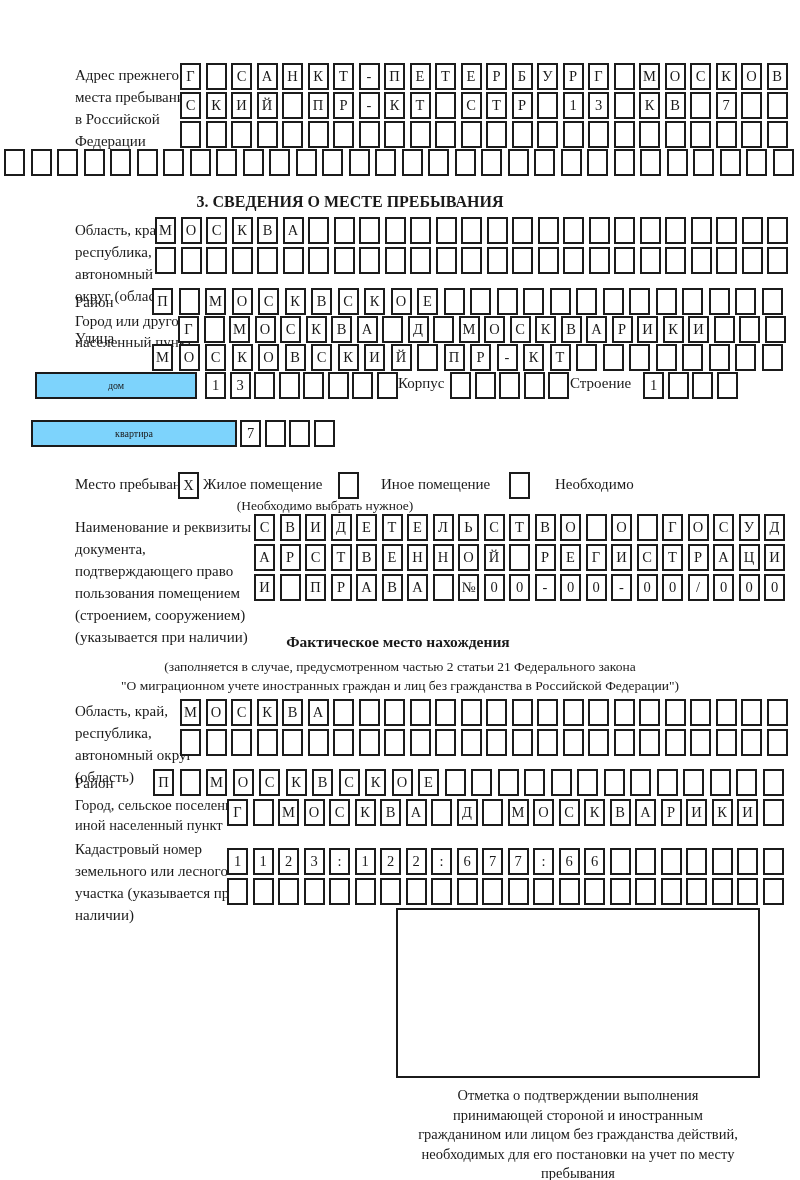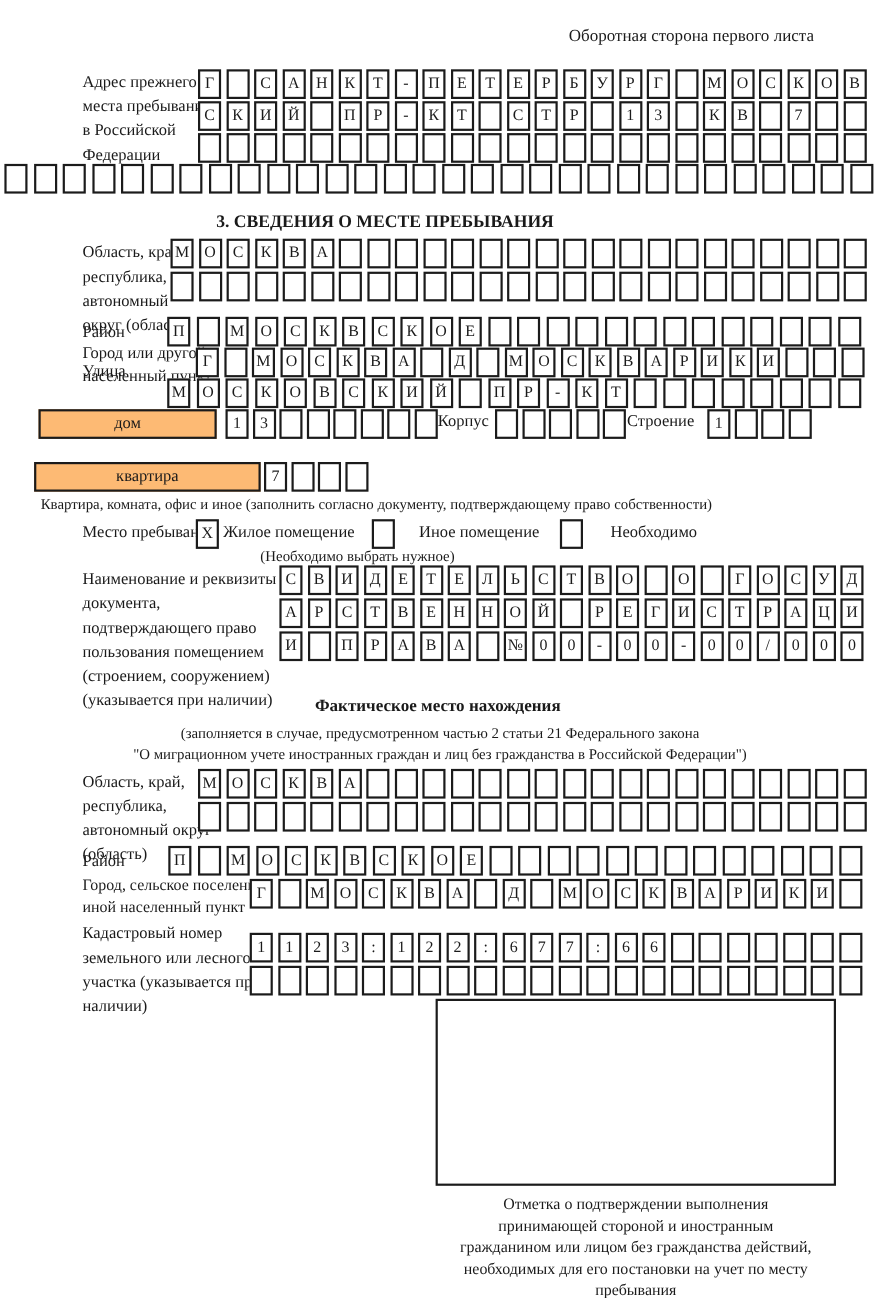--- a/index.html
+++ b/index.html
@@ -14,31 +14,30 @@
   .center{text-align:center;}
   .boxrow{display:flex;gap:4.5px;}
   .boxrow.g55{gap:5.5px;}
   .boxrow.g35{gap:3.5px;}
   .cell{
     width:17px;height:23px;border:2px solid #1b1b1b;flex:0 0 auto;background:#fff;
     display:flex;align-items:center;justify-content:center;
     font-size:14.5px;font-family:"Liberation Serif","DejaVu Serif",serif;
   }
   .widefield{
-    border:2px solid #1b1b1b;height:23px;background:#fdba74;
-    display:flex;align-items:center;justify-content:center;font-size:15px;
+    border:2px solid #1b1b1b;height:23px;background:#7dd3fc;
+    display:flex;align-items:center;justify-content:center;font-size:10px;
   }
   .stampbox{border:2px solid #1b1b1b;background:#fff;}
 </style>
 </head>
 <body>
 
 <div class="page">
 
-  <div class="abs" style="left:517px;top:24px;font-size:15.5px;">Оборотная сторона первого листа</div>
 
   <div class="abs lbl" style="left:75px;top:64px;width:122px;">Адрес прежнего места пребывания в Российской Федерации</div>
   <div class="abs boxrow" style="left:180px;top:63px;">
       <span class="cell">Г</span>
       <span class="cell"></span>
       <span class="cell">С</span>
       <span class="cell">А</span>
       <span class="cell">Н</span>
       <span class="cell">К</span>
       <span class="cell">Т</span>
@@ -314,21 +313,20 @@
       <span class="cell"></span>
     </div>
 
   <div class="abs widefield" style="left:31px;top:420px;width:202px;">квартира</div>
   <div class="abs boxrow g35" style="left:240px;top:420px;">
       <span class="cell">7</span>
       <span class="cell"></span>
       <span class="cell"></span>
       <span class="cell"></span>
     </div>
-  <div class="abs cap" style="left:37px;top:450px;width:740px;">Квартира, комната, офис и иное (заполнить согласно документу, подтверждающему право собственности)</div>
 
   <div class="abs" style="left:75px;top:476px;">Место пребывания:</div>
   <div class="abs boxrow" style="left:178px;top:472px;">
       <span class="cell">X</span>
     </div>
   <div class="abs" style="left:203px;top:476px;">Жилое помещение</div>
   <div class="abs boxrow" style="left:338px;top:472px;">
       <span class="cell"></span>
     </div>
   <div class="abs" style="left:381px;top:476px;">Иное помещение</div>

